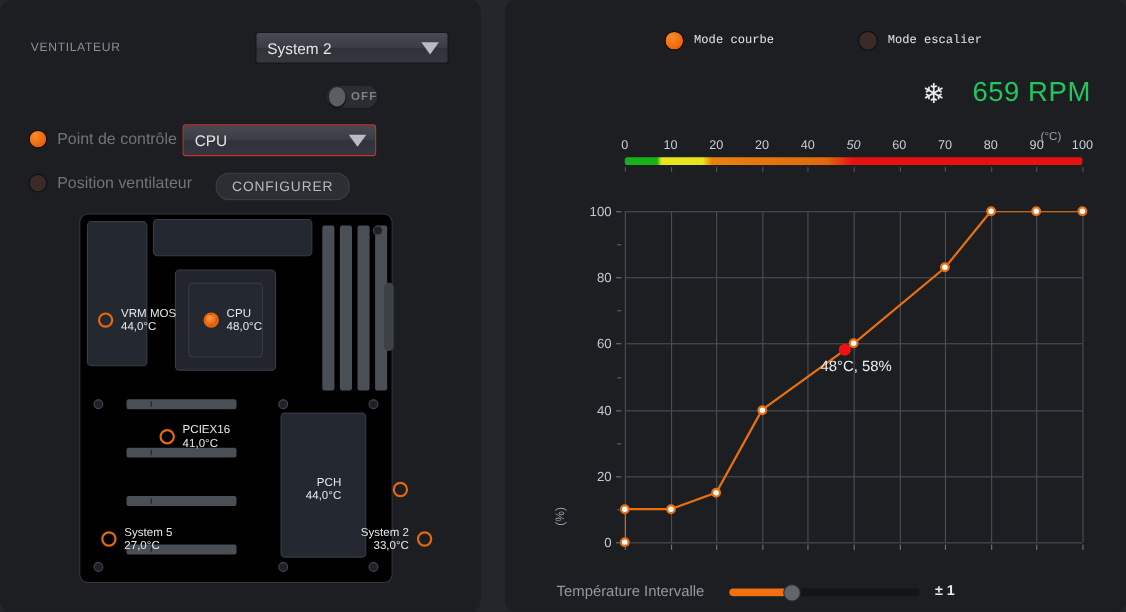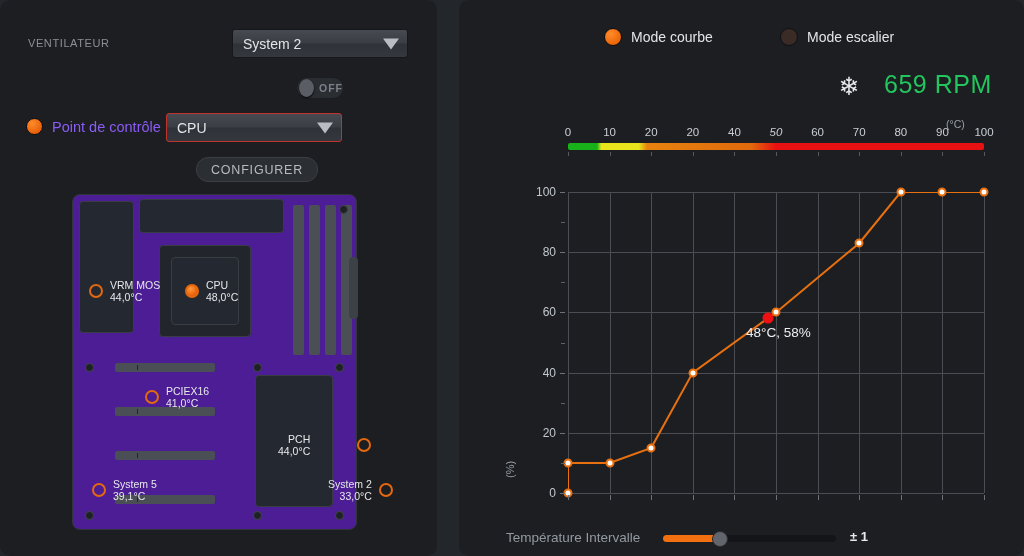--- a/index.html
+++ b/index.html
@@ -70,36 +70,36 @@
   .radio-row { position: absolute; display: flex; align-items: center; }
   #radio-control { left: 26px; top: 118px; }
   #radio-position { left: 26px; top: 158px; }
   .radio-dot {
     width: 17px; height: 17px; border-radius: 50%;
     border: 1px solid #0e1013;
     margin-right: 9px; flex: 0 0 auto;
   }
   .radio-dot.on  { background: radial-gradient(circle at 35% 30%, #ff8b2a, #e8610a 70%); }
   .radio-dot.off { background: #3a2b26; }
-  .radio-label { color: #8b5cf6; font-size: 14.5px; }
+  .radio-label { color: #737373; font-size: 14.5px; }
 
   #configurer-btn {
     position: absolute; left: 196px; top: 157px;
     height: 25px; padding: 0 14px;
     background: #2b2e33; border: 1px solid #3b3e44;
     border-radius: 12px;
     color: #b7bbc1; font-size: 12.5px; letter-spacing: .8px;
     display: flex; align-items: center;
   }
 
   
   #mb {
     position: absolute; left: 72px; top: 194px;
     width: 285px; height: 336px;
-    background: #4c1d95;
+    background: #000000;
     border: 1px solid #32363c;
     border-radius: 8px;
   }
   .mb-part { position: absolute; border: 1px solid #383c43; border-radius: 4px; background: #242830; }
   .mb-hole { position: absolute; width: 9px; height: 9px; border-radius: 50%; border: 1px solid #42464d; background: #1e2126; }
   .dimm { position: absolute; width: 11px; background: #4a4e55; border-radius: 2px; }
   .slot { position: absolute; height: 9px; background: #4a4e55; border-radius: 2px; }
   .slot::after { content:''; position:absolute; left:22%; top:2px; width:1px; height:5px; background:#212429; }
 
   .sensor { position: absolute; display: flex; align-items: center; }
@@ -113,21 +113,21 @@
   .sensor.right-lbl { flex-direction: row-reverse; }
   .sensor.right-lbl .txt { margin-right: 7px; text-align: right; }
 
   
   .mode-radio { position: absolute; display: flex; align-items: center; }
   #mode-curve  { left: 604px; top: 28px; }
   #mode-stair  { left: 780px; top: 28px; }
   .mode-radio .dot { width: 18px; height: 18px; border-radius: 50%; border: 1px solid #0e1013; margin-right: 9px; }
   .mode-radio .dot.on  { background: radial-gradient(circle at 35% 30%, #ff8b2a, #ec6608 70%); }
   .mode-radio .dot.off { background: #3a2b26; }
-  .mode-radio .lbl { color: #e2e4e7; font-size: 14px; }
+  .mode-radio .lbl { color: #e2e4e7; font-size: 11px; font-family: Liberation Mono, monospace; }
 
   #fan-icon { position: absolute; left: 836px; top: 73px; width: 26px; height: 26px; color: #e8eaec; font-size: 25px; line-height: 26px; text-align: center; }
   #rpm-value { position: absolute; left: 884px; top: 70px; color: #22c55e; font-size: 25px; letter-spacing: .5px; }
 
   
   #temp-scale { position: absolute; left: 568px; top: 143px; width: 416px; height: 7px; border-radius: 2px;
     background: linear-gradient(90deg,
       #19b119 0%, #19b119 7%,
       #e9e51c 8%, #e9e51c 17%,
       #e8820e 19%, #e06a0c 44%,
@@ -193,20 +193,24 @@
   <div class="radio-row" id="radio-control">
     <span class="radio-dot on"></span>
     <span class="radio-label">Point de contrôle</span>
   </div>
 
   <div class="dropdown" id="control-select">
     <span>CPU</span>
     <span class="caret"></span>
   </div>
 
+  <div class="radio-row" id="radio-position">
+    <span class="radio-dot off"></span>
+    <span class="radio-label">Position ventilateur</span>
+  </div>
 
   <div id="configurer-btn">CONFIGURER</div>
 
   <div id="mb">
 
     <div class="mb-part" style="left:6px;top:6px;width:55px;height:132px;"></div>
     <div class="mb-part" style="left:66px;top:4px;width:145px;height:34px;"></div>
     <div class="mb-part" style="left:86px;top:50px;width:92px;height:92px;background:#22262c;"></div>
     <div class="mb-part" style="left:98px;top:62px;width:68px;height:68px;background:#242830;"></div>
 
@@ -246,21 +250,21 @@
       <span class="txt"><span>PCIEX16</span><br><span>41,0°C</span></span>
     </div>
 
     <div class="sensor right-lbl" style="left:205px;top:238px;gap:40px;">
       <span class="ring"></span>
       <span class="txt"><span>PCH</span><br><span>44,0°C</span></span>
     </div>
 
     <div class="sensor left-lbl" style="left:19px;top:283px;">
       <span class="ring"></span>
-      <span class="txt"><span>System 5</span><br><span>39,1°C</span></span>
+      <span class="txt"><span>System 5</span><br><span>27,0°C</span></span>
     </div>
 
     <div class="sensor right-lbl" style="left:255px;top:283px;">
       <span class="ring"></span>
       <span class="txt"><span>System 2</span><br><span>33,0°C</span></span>
     </div>
   </div>
 </div>
 
 <div class="panel" id="right-panel"></div>

